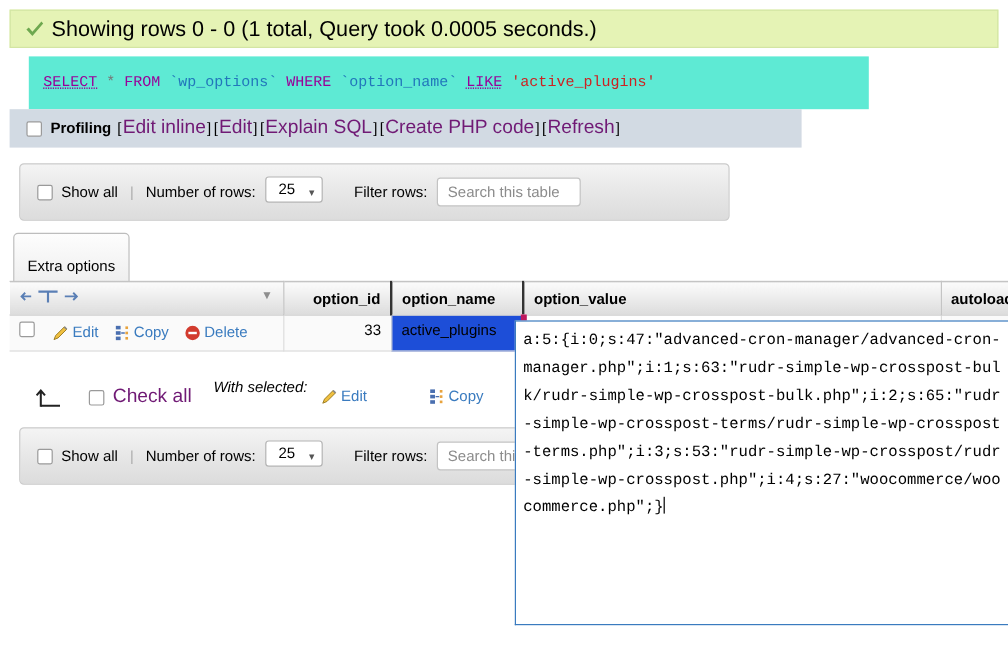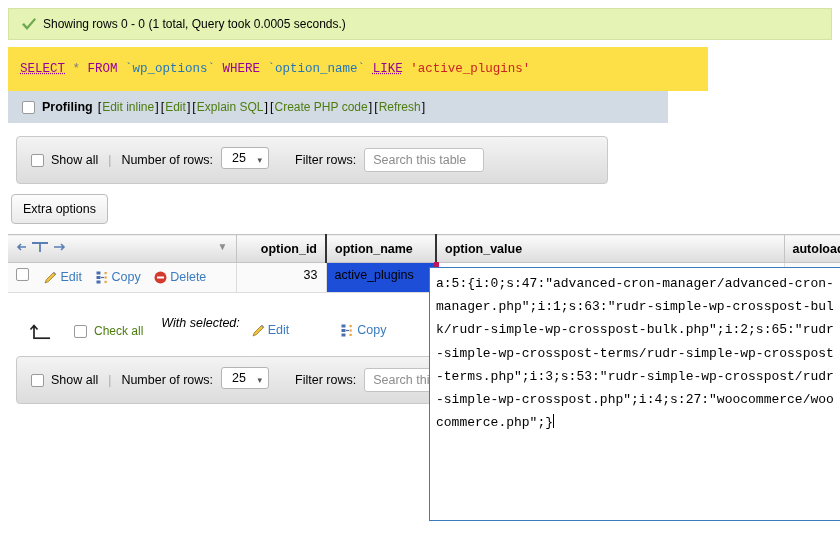--- a/index.html
+++ b/index.html
@@ -17,27 +17,27 @@
   
   .success-banner {
     position: absolute; left: 8px; top: 8px;
     width: 824px; height: 32px;
     background: #e5f3b5;
     border: 1px solid #d3e5a3;
     display: flex; align-items: center;
     padding-left: 12px;
   }
   .check-icon { width: 16px; height: 14px; margin-right: 6px; flex: 0 0 auto; }
-  .success-text { font-size: 12px; color: #000; }
+  .success-text { font-size: 18px; color: #000; }
 
   
   .sql-strip {
-    position: absolute; left: 8px; top: 47px;
+    position: absolute; left: 24px; top: 47px;
     width: 700px; height: 44px;
-    background: #fde047;
+    background: #5eead4;
     display: flex; align-items: center;
     padding-left: 12px;
   }
   .sql-text {
     font-family: "Liberation Mono", "DejaVu Sans Mono", monospace;
     font-size: 12.5px; white-space: pre;
   }
   .kw  { color: #990099; text-decoration: underline; text-decoration-style: dotted; }
   .kw2 { color: #990099; }
   .tbl { color: #2277bb; }
@@ -47,21 +47,21 @@
   
   .profiling-strip {
     position: absolute; left: 8px; top: 91px;
     width: 660px; height: 32px;
     background: #d2dae3;
     display: flex; align-items: center;
     padding-left: 14px;
   }
   .profiling-strip .lbl { font-weight: bold; font-size: 12.5px; margin-right: 4px; }
   .brk { color: #000; margin: 0 1px; font-size: 12.5px; }
-  a.lnk { color: #4d7c0f; text-decoration: none; font-size: 12px; }
+  a.lnk { color: #701a75; text-decoration: none; font-size: 16px; }
   .cb {
     -webkit-appearance: none; appearance: none;
     width: 13px; height: 13px;
     border: 1px solid #9a9a9a; border-radius: 2px;
     background: #fff; margin: 0 7px 0 0; flex: 0 0 auto;
   }
 
   
   .rows-panel {
     position: absolute;
@@ -91,21 +91,21 @@
     padding: 4px 8px; width: 120px; margin-left: 8px; color: #000;
   }
   .filter-input::placeholder { color: #8c8c8c; }
 
   
   .extra-options-btn {
     position: absolute; left: 11px; top: 194px;
     background: linear-gradient(to bottom, #fdfdfd, #eaeaea);
     border: 1px solid #bdbdbd; border-radius: 4px;
     font-family: "Liberation Sans", sans-serif; font-size: 12.5px;
-    padding: 7px 11px; color: #000; cursor: pointer;
+    padding: 20px 11px; color: #000; cursor: pointer;
   }
 
   
   .results-table {
     position: absolute; left: 8px; top: 234px;
     width: 832px;
     border-collapse: collapse;
     table-layout: fixed;
   }
   .results-table th {

